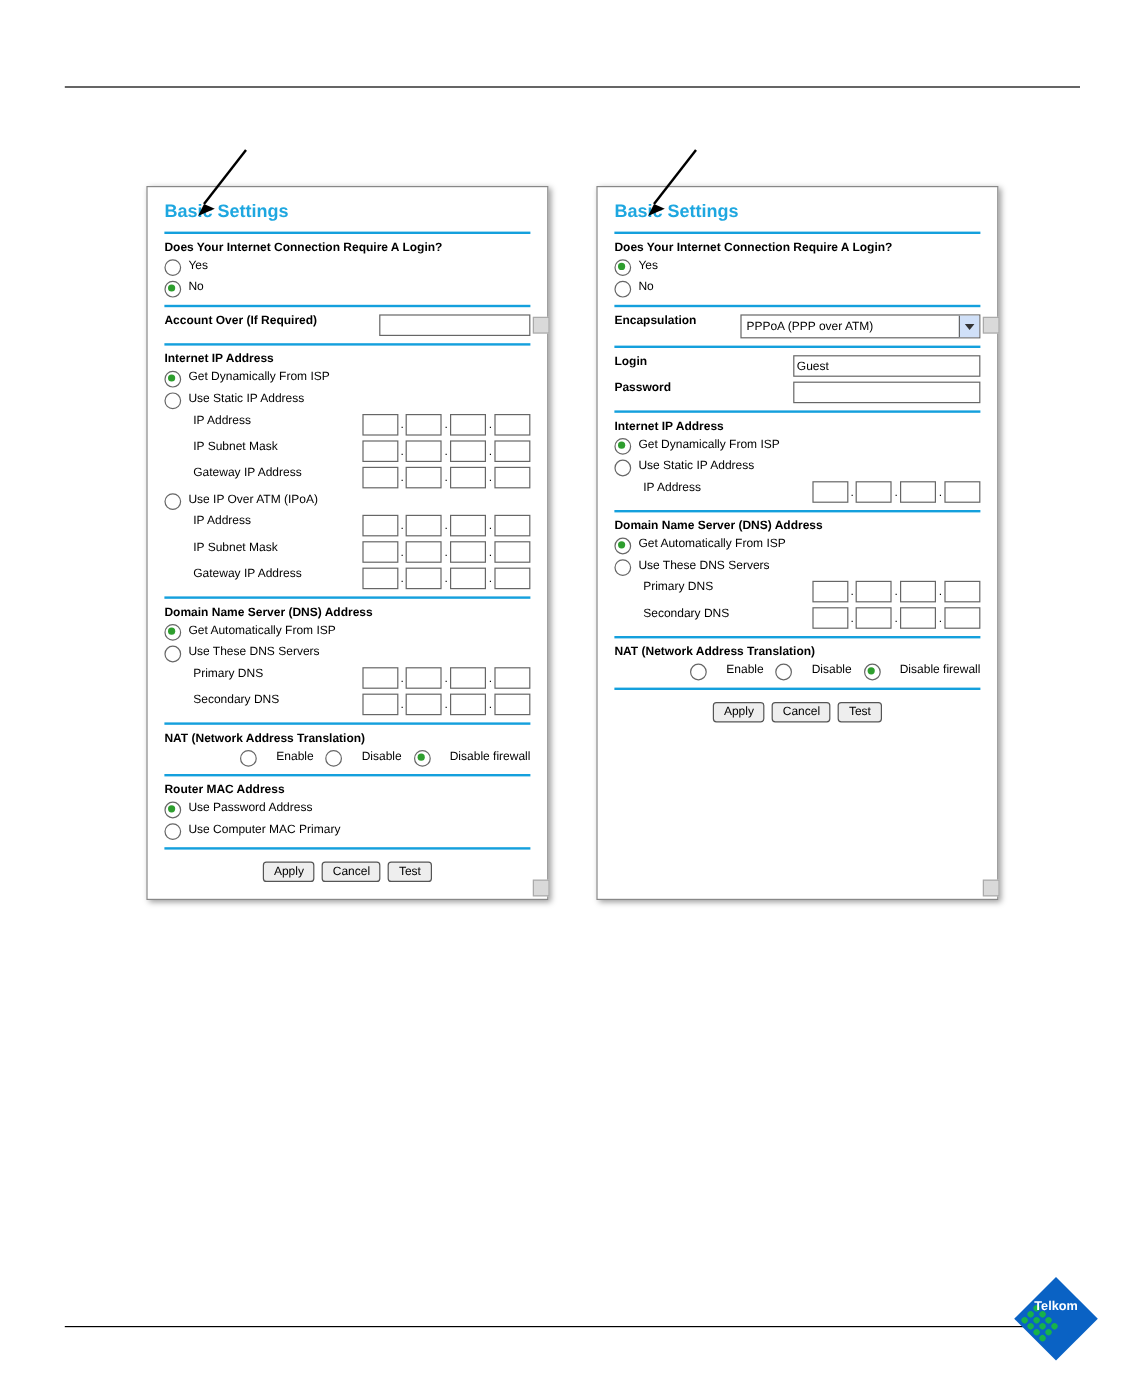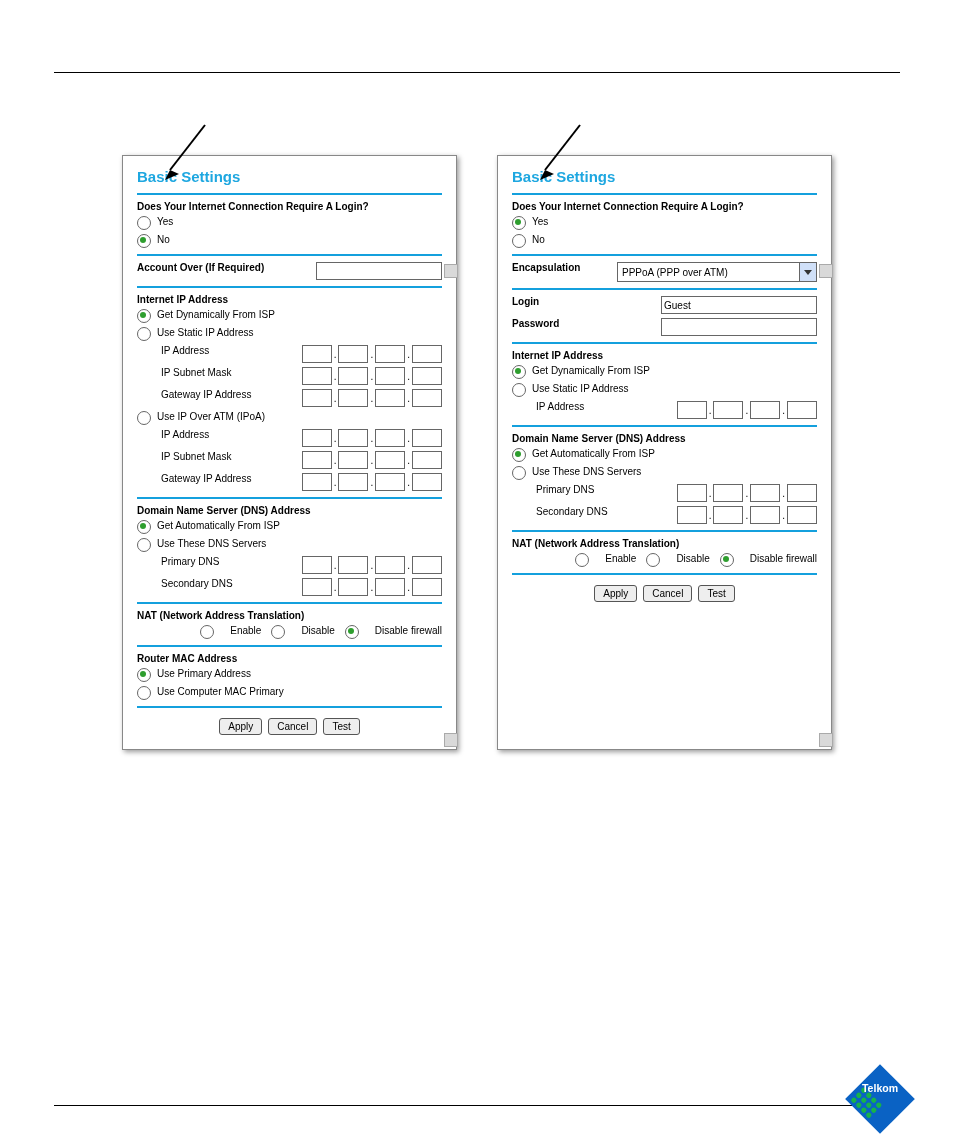--- a/index.html
+++ b/index.html
@@ -201,21 +201,21 @@
         <span class="radio"></span>
           <span>Disable</span>
         <span class="radio sel"></span>
           <span>Disable firewall</span>
       </div>
       <hr class="sep">
 
       <div class="label-bold">Router MAC Address</div>
       <div class="row">
           <span class="radio sel"></span>
-          <span class="lab">Use Primary Address</span>
+          <span class="lab">Use Password Address</span>
         </div>
       <div class="row">
           <span class="radio"></span>
           <span class="lab">Use Computer MAC Primary</span>
         </div>
       <hr class="sep">
 
       <div class="btns">
         <button>Apply</button>
         <button>Cancel</button>

